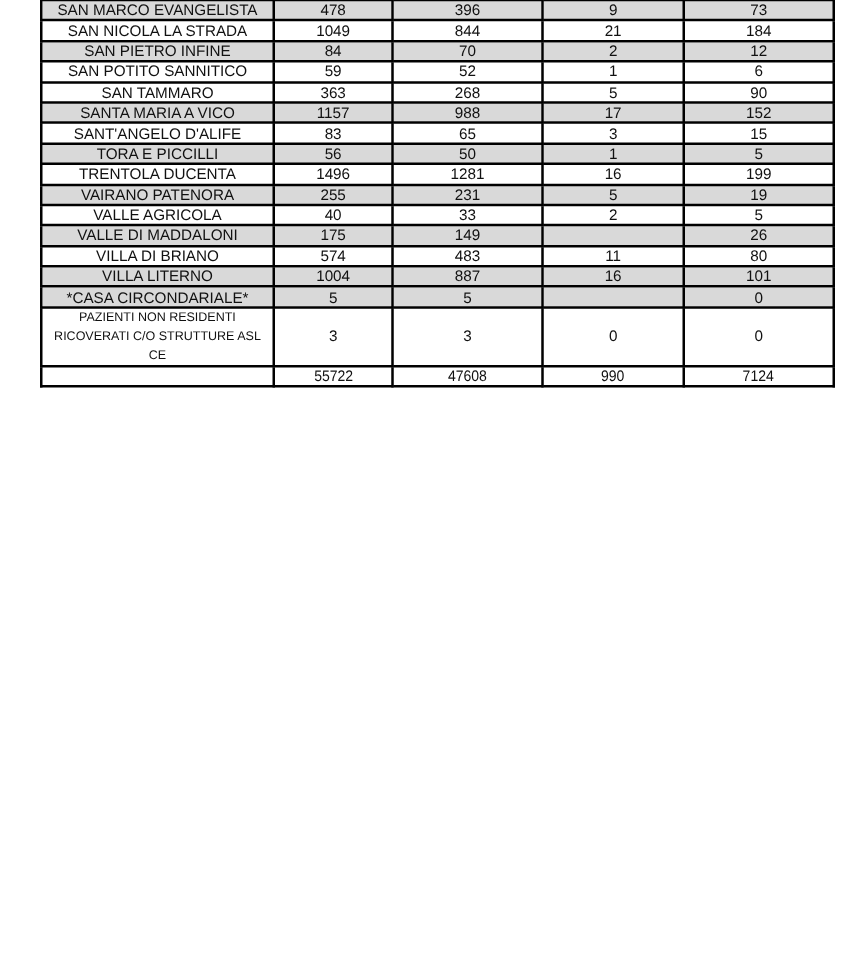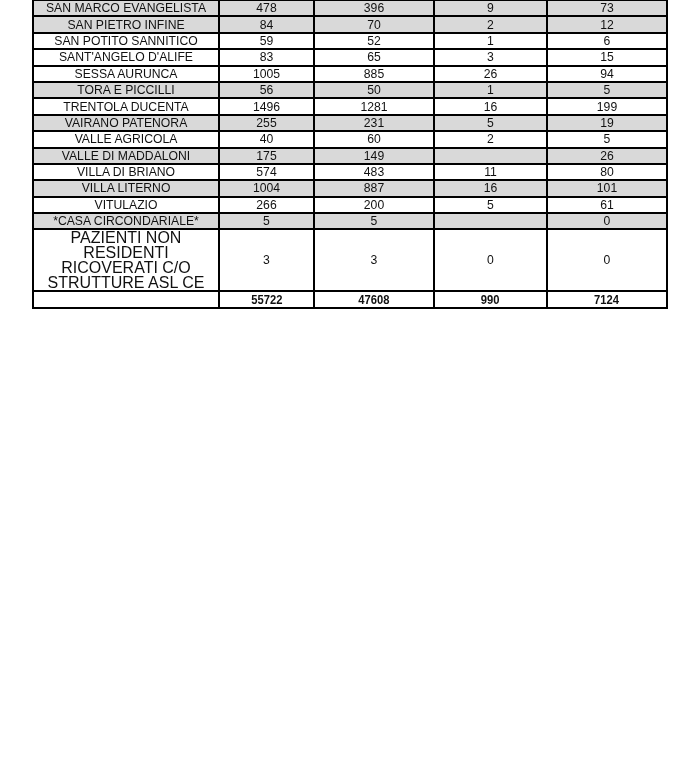--- a/index.html
+++ b/index.html
@@ -13,22 +13,22 @@
     table.data td {
       border: 2px solid #000;
       text-align: center; vertical-align: middle;
       font-size: 12.2px; line-height: 14px;
       padding: 0; height: 14.4px;
       white-space: nowrap; overflow: hidden;
     }
     table.data tr.shade td { background: #d9d9d9; }
     table.data td.name { font-size: 12.2px; margin-top: 10px; }
     table.data tr.tall td { height: 42px; }
-    table.data tr.tall td.name { white-space: normal; font-size: 16px; line-height: 15px; padding: 0 2px; }
-    table.data tr.total td { font-weight: bold; height: 14.6px; }
+    table.data tr.tall td.name { white-space: normal; font-size: 10px; line-height: 15px; padding: 0 2px; }
+    table.data tr.total td { font-weight: normal; height: 14.6px; }
     table.data tr.total td span { display:inline-block; transform: scaleX(0.92); }
   </style>
 </head>
 <body>
 
 <table class="data">
   <colgroup>
     <col style="width:186px">
     <col style="width:95px">
     <col style="width:120px">
@@ -36,47 +36,61 @@
     <col style="width:120px">
   </colgroup>
   <tbody id="tbody">
     <tr class="shade">
         <td class="name">SAN MARCO EVANGELISTA</td>
         <td>478</td>
         <td>396</td>
         <td>9</td>
         <td>73</td>
       </tr>
+      <tr>
+        <td class="name">SAN NICOLA LA STRADA</td>
+        <td>1049</td>
+        <td>844</td>
+        <td>21</td>
+        <td>184</td>
+      </tr>
       <tr class="shade">
         <td class="name">SAN PIETRO INFINE</td>
         <td>84</td>
         <td>70</td>
         <td>2</td>
         <td>12</td>
       </tr>
       <tr>
         <td class="name">SAN POTITO SANNITICO</td>
         <td>59</td>
         <td>52</td>
         <td>1</td>
         <td>6</td>
       </tr>
       <tr>
+        <td class="name">SAN TAMMARO</td>
+        <td>363</td>
+        <td>268</td>
+        <td>5</td>
+        <td>90</td>
+      </tr>
+      <tr class="shade">
+        <td class="name">SANTA MARIA A VICO</td>
+        <td>1157</td>
+        <td>988</td>
+        <td>17</td>
+        <td>152</td>
+      </tr>
+      <tr>
         <td class="name">SANT'ANGELO D'ALIFE</td>
         <td>83</td>
         <td>65</td>
         <td>3</td>
         <td>15</td>
-      </tr>
-      <tr>
-        <td class="name">SESSA AURUNCA</td>
-        <td>1005</td>
-        <td>885</td>
-        <td>26</td>
-        <td>94</td>
       </tr>
       <tr class="shade">
         <td class="name">TORA E PICCILLI</td>
         <td>56</td>
         <td>50</td>
         <td>1</td>
         <td>5</td>
       </tr>
       <tr>
         <td class="name">TRENTOLA DUCENTA</td>
@@ -88,21 +102,21 @@
       <tr class="shade">
         <td class="name">VAIRANO PATENORA</td>
         <td>255</td>
         <td>231</td>
         <td>5</td>
         <td>19</td>
       </tr>
       <tr>
         <td class="name">VALLE AGRICOLA</td>
         <td>40</td>
-        <td>60</td>
+        <td>33</td>
         <td>2</td>
         <td>5</td>
       </tr>
       <tr class="shade">
         <td class="name">VALLE DI MADDALONI</td>
         <td>175</td>
         <td>149</td>
         <td></td>
         <td>26</td>
       </tr>
@@ -112,27 +126,20 @@
         <td>483</td>
         <td>11</td>
         <td>80</td>
       </tr>
       <tr class="shade">
         <td class="name">VILLA LITERNO</td>
         <td>1004</td>
         <td>887</td>
         <td>16</td>
         <td>101</td>
-      </tr>
-      <tr>
-        <td class="name">VITULAZIO</td>
-        <td>266</td>
-        <td>200</td>
-        <td>5</td>
-        <td>61</td>
       </tr>
       <tr class="shade">
         <td class="name">*CASA CIRCONDARIALE*</td>
         <td>5</td>
         <td>5</td>
         <td></td>
         <td>0</td>
       </tr>
       <tr class="tall">
       <td class="name">PAZIENTI NON RESIDENTI RICOVERATI C/O STRUTTURE ASL CE</td>

